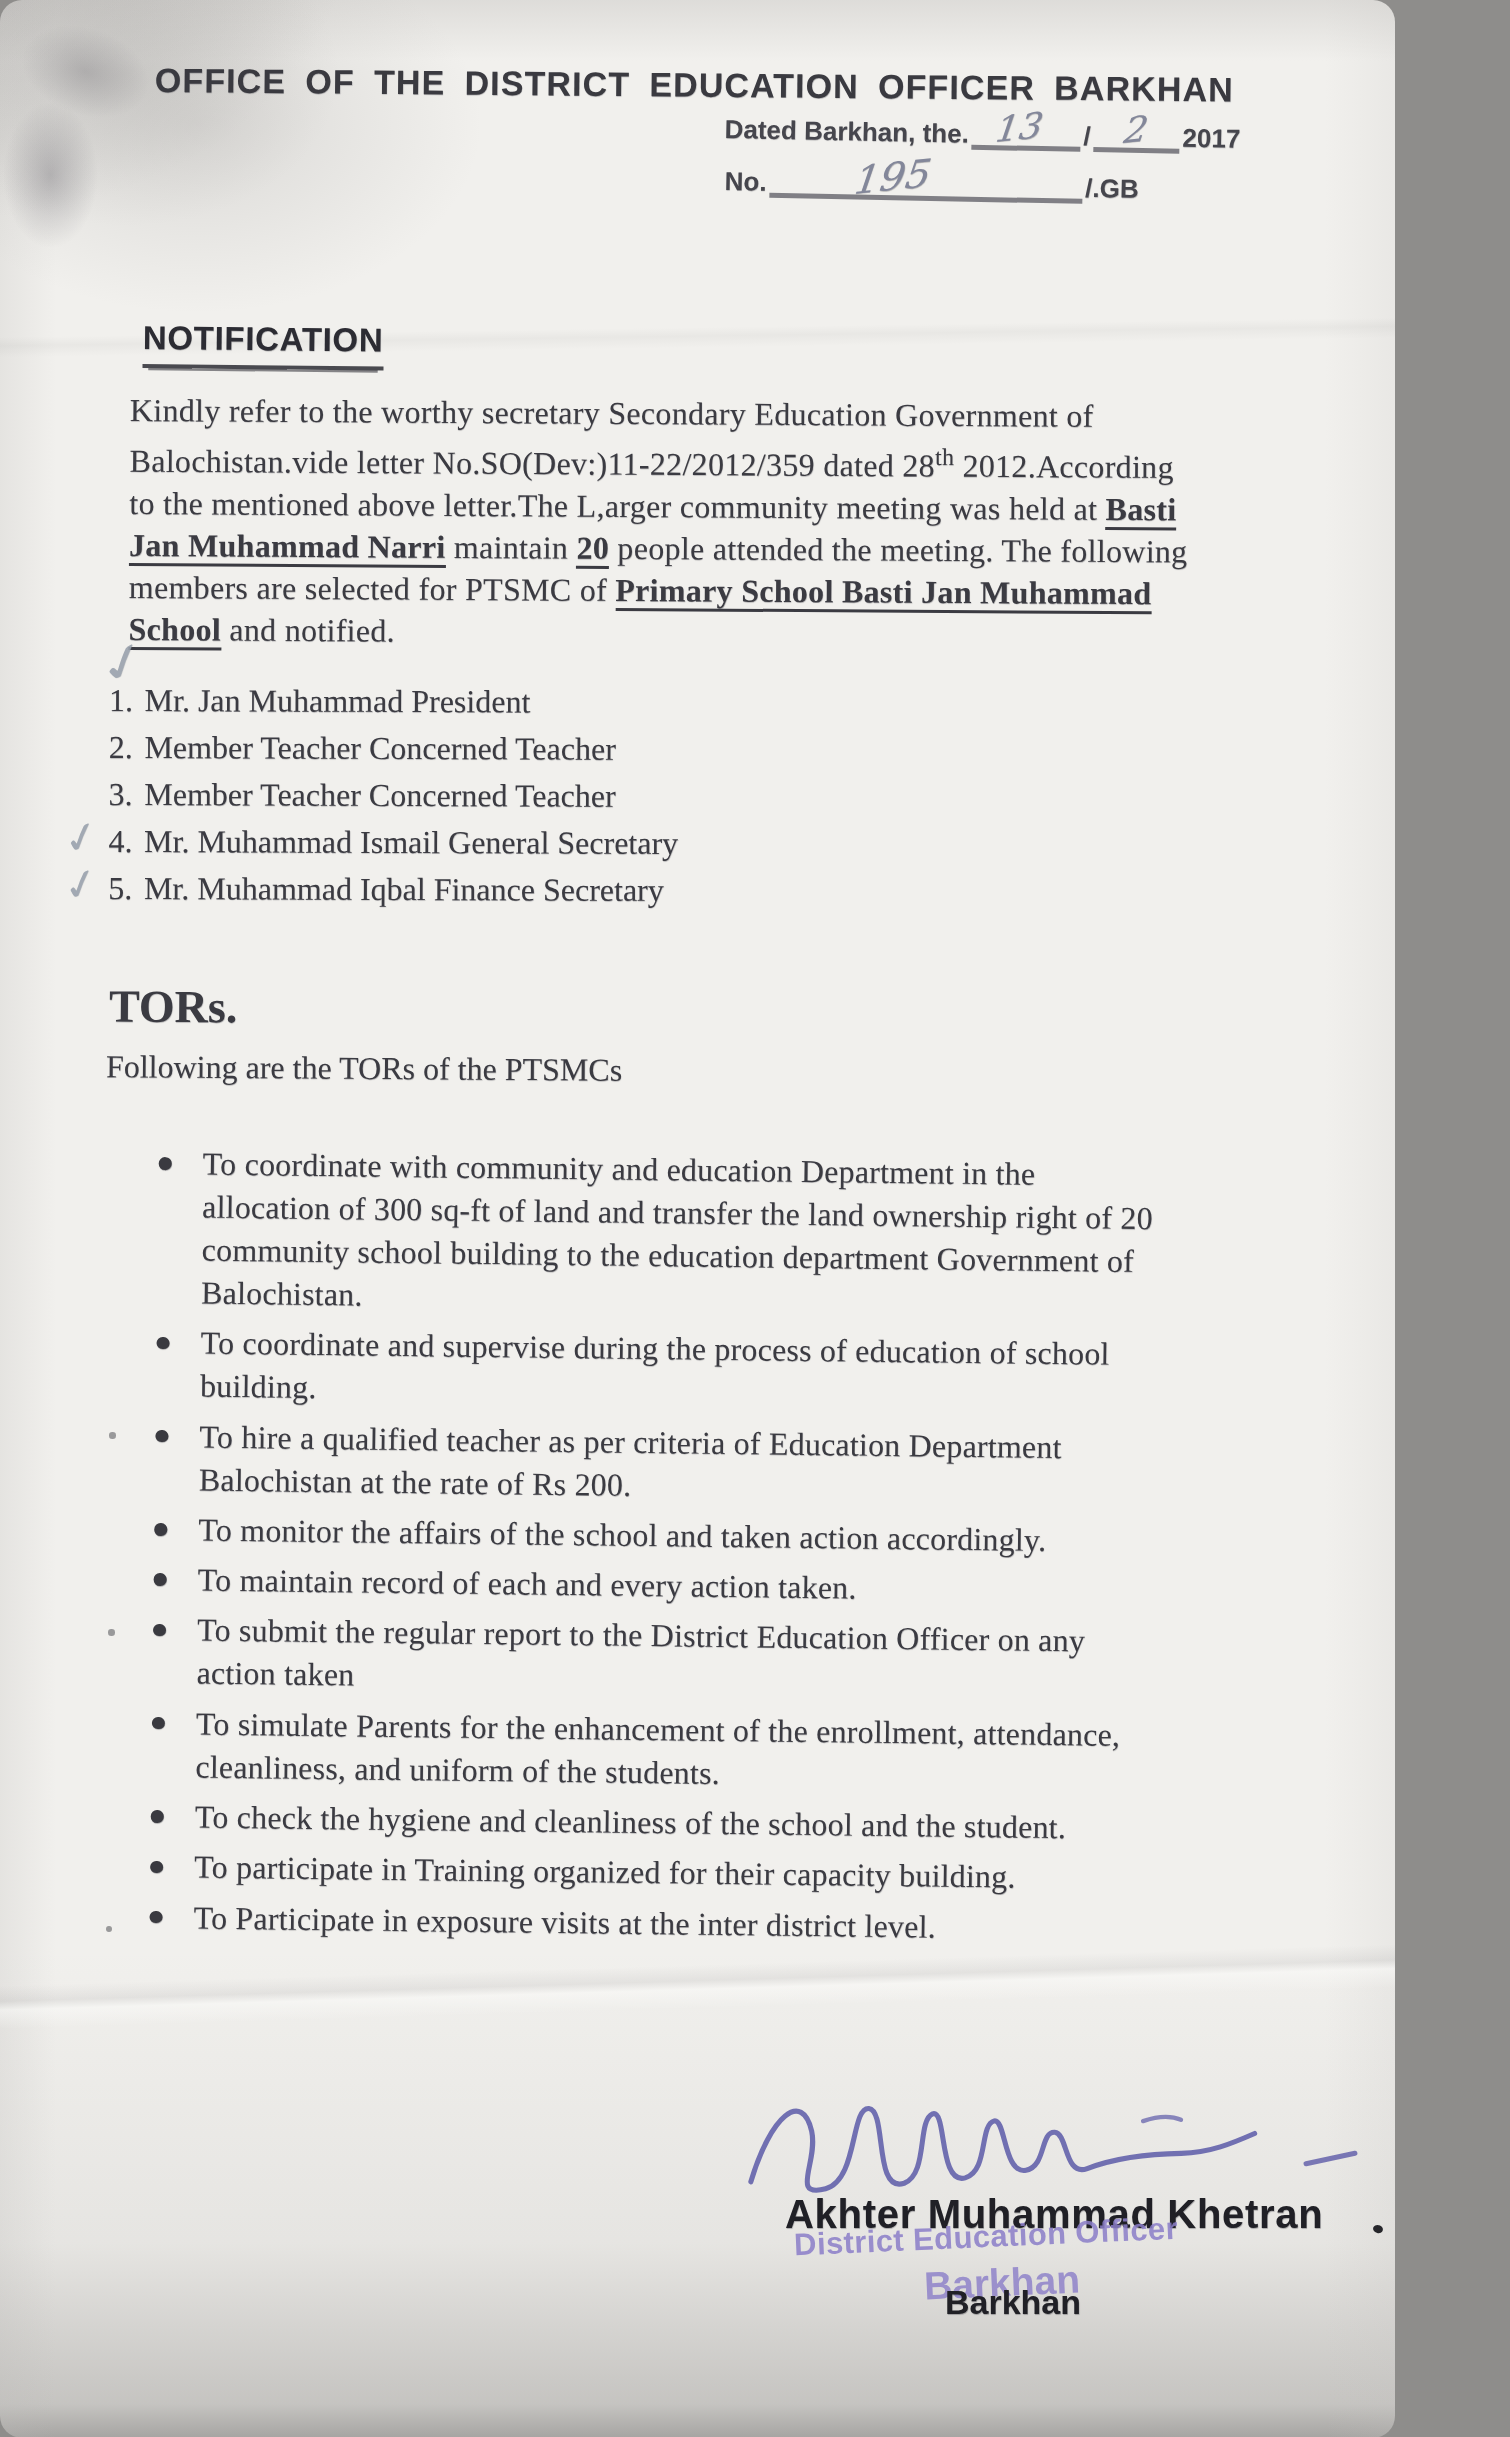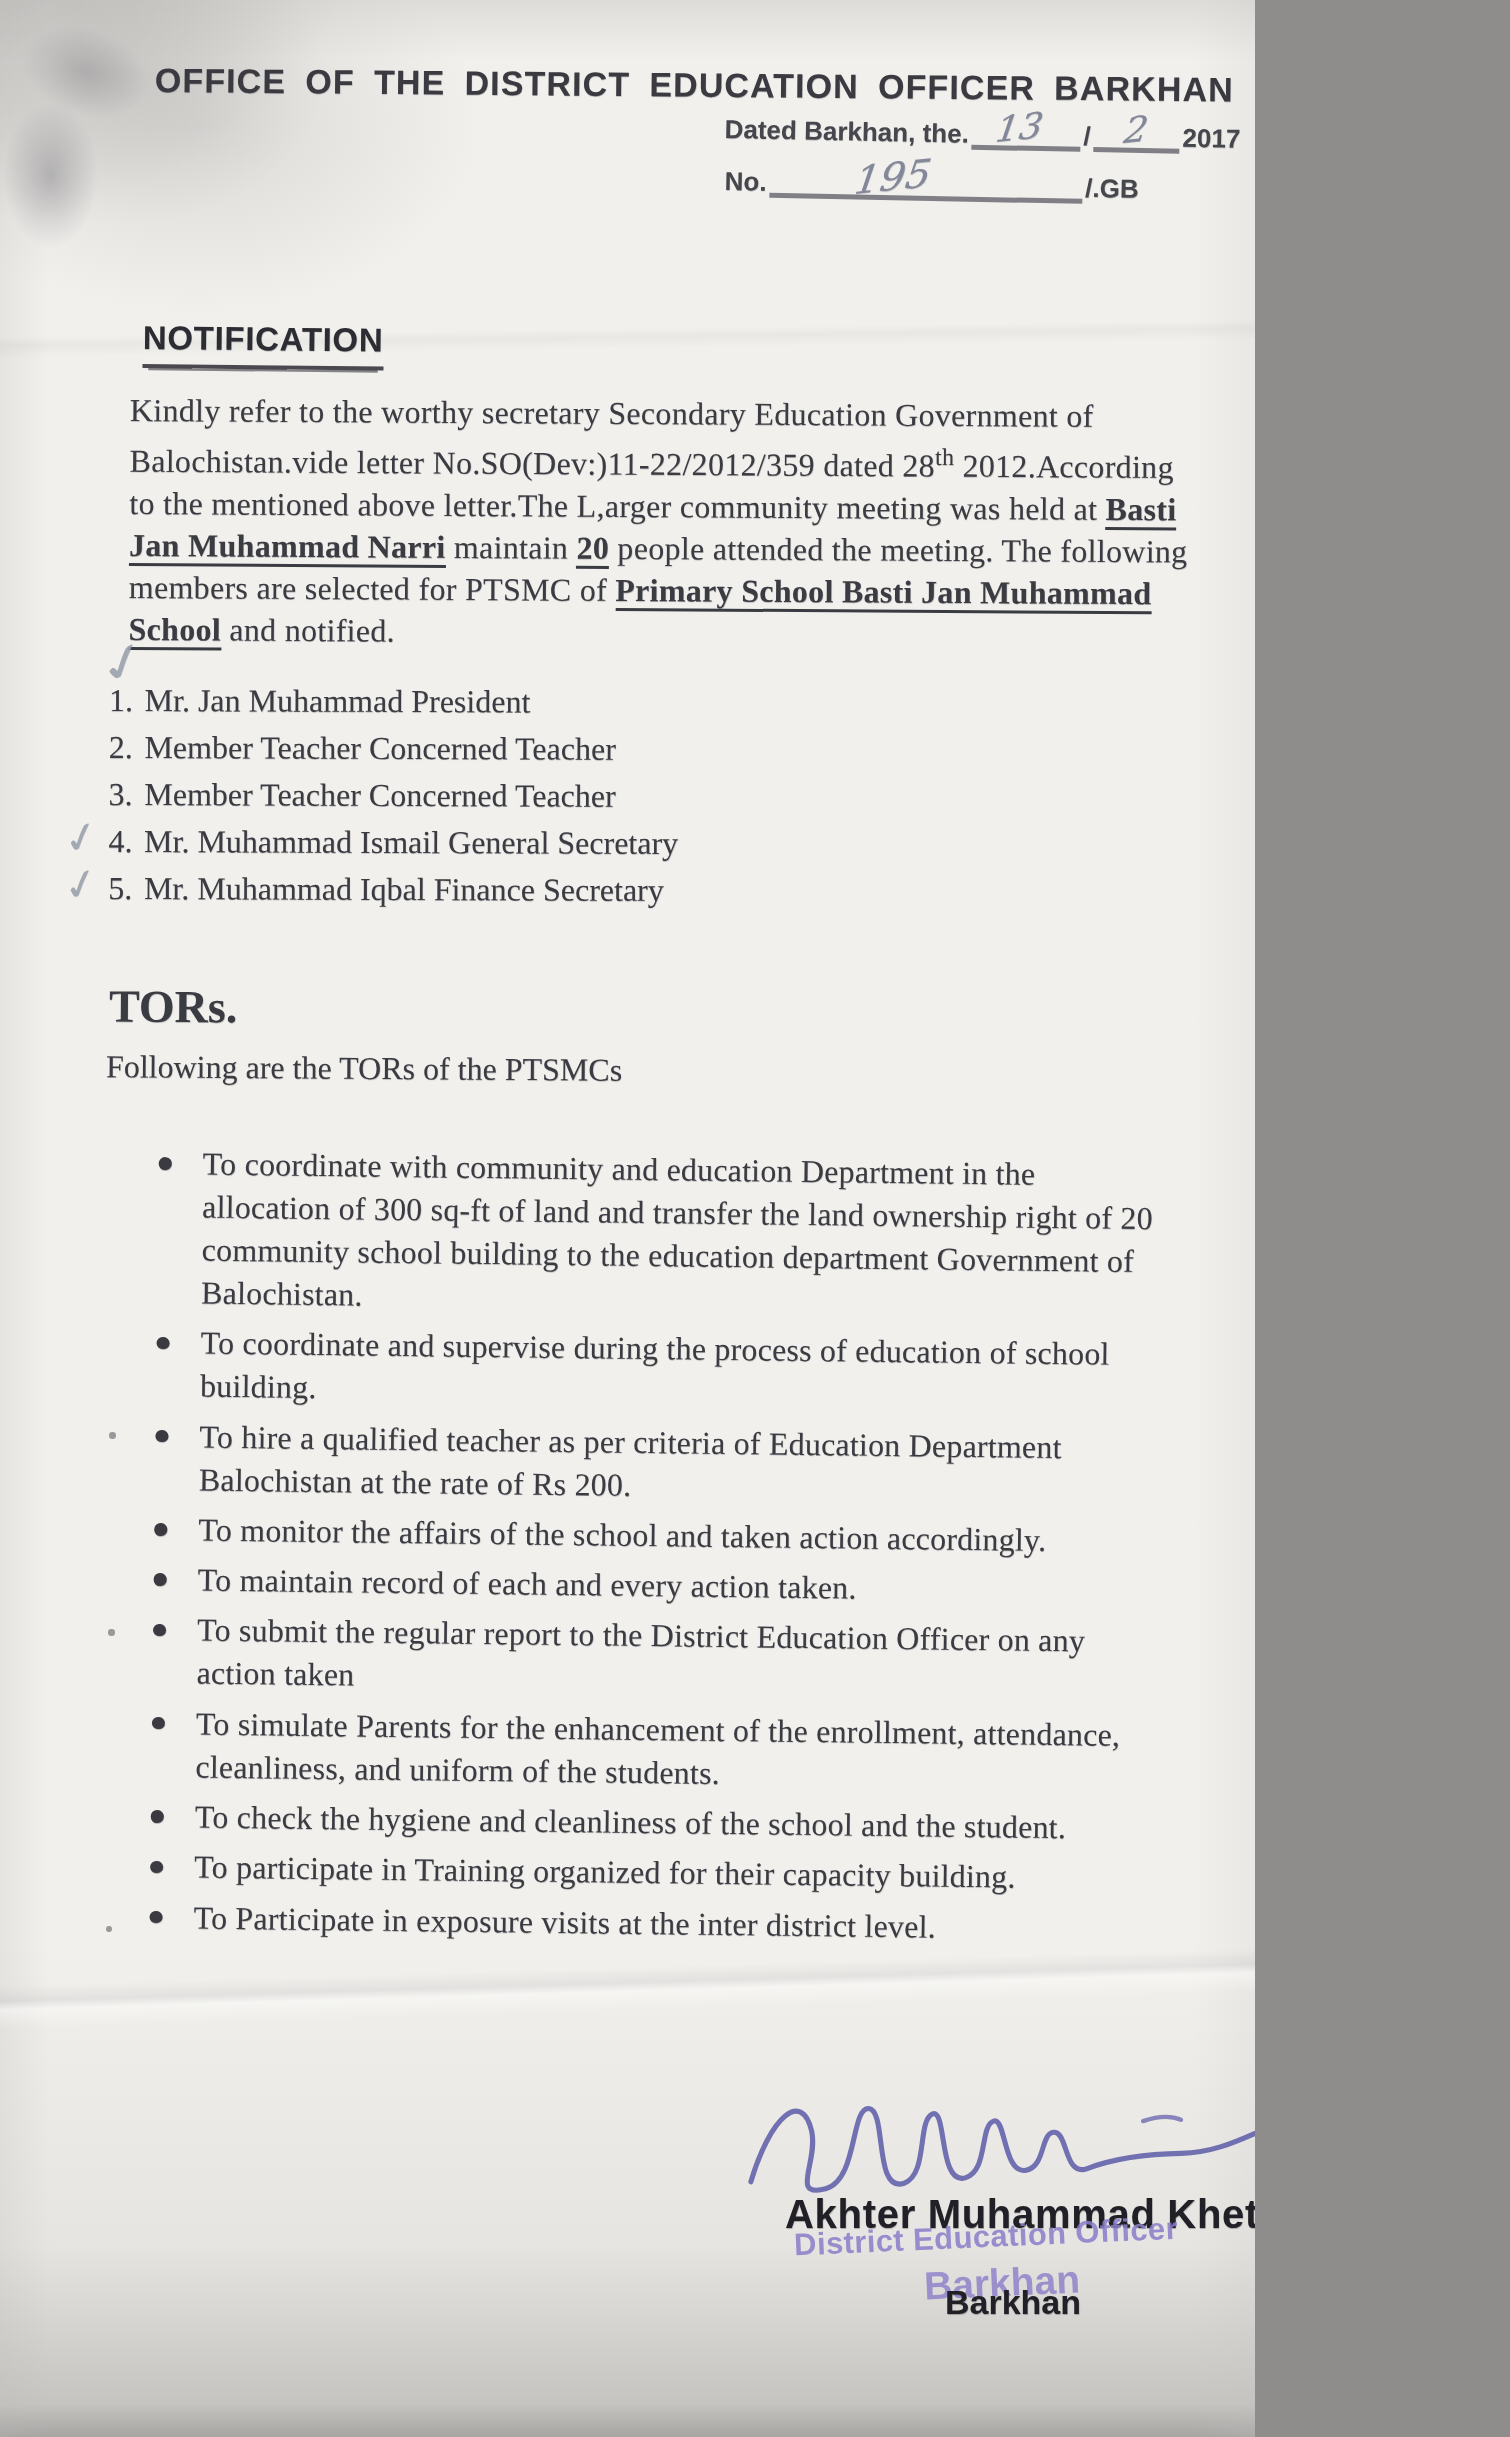--- a/index.html
+++ b/index.html
@@ -3,30 +3,31 @@
 <meta charset="utf-8">
 <style>
   :root{
     --stamp:#8b7ec9;
     --signature:#5c5aa8;
     --pencil:#878b96;
     --ink:#3b3b42;
   }
   html,body{margin:0;padding:0;background:#8e8d8b;}
   #paper{
-    position:relative;width:1255px;height:2438px;overflow:hidden;
+    position:relative;width:1395px;height:2438px;overflow:hidden;
     font-family:"Liberation Serif", serif;color:var(--ink);
     background:
       radial-gradient(656px 474px at -4% -3%, rgba(148,146,144,0.38), rgba(148,146,144,0) 62%),
       radial-gradient(306px 219px at 9% 3%, rgba(138,136,134,0.22), transparent 70%),
       linear-gradient(to bottom, rgba(198,196,193,0.45) 0%, rgba(241,240,237,0) 2.5%),
       linear-gradient(to right, rgba(185,183,181,0.22) 0%, transparent 4%),
       linear-gradient(to left, rgba(196,194,192,0.18) 0%, transparent 5%),
       linear-gradient(to bottom, transparent 80%, rgba(150,148,145,0.12) 92%, rgba(126,124,121,0.38) 98.6%, rgba(104,102,100,0.55) 100%),
       #f1f0ed;
+    border-radius: 22px;
   }
   .ink{ text-shadow:0.4px 0.7px 0.7px rgba(45,45,52,0.32); }
 
   
   .office-title{
     position:absolute;left:155px;top:61px;
     font-family:"Liberation Sans",sans-serif;font-weight:bold;
     font-size:34px;letter-spacing:1.1px;word-spacing:8.7px;color:#3a3a40;
     transform:rotate(0.5deg);transform-origin:left top;white-space:nowrap;
   }

